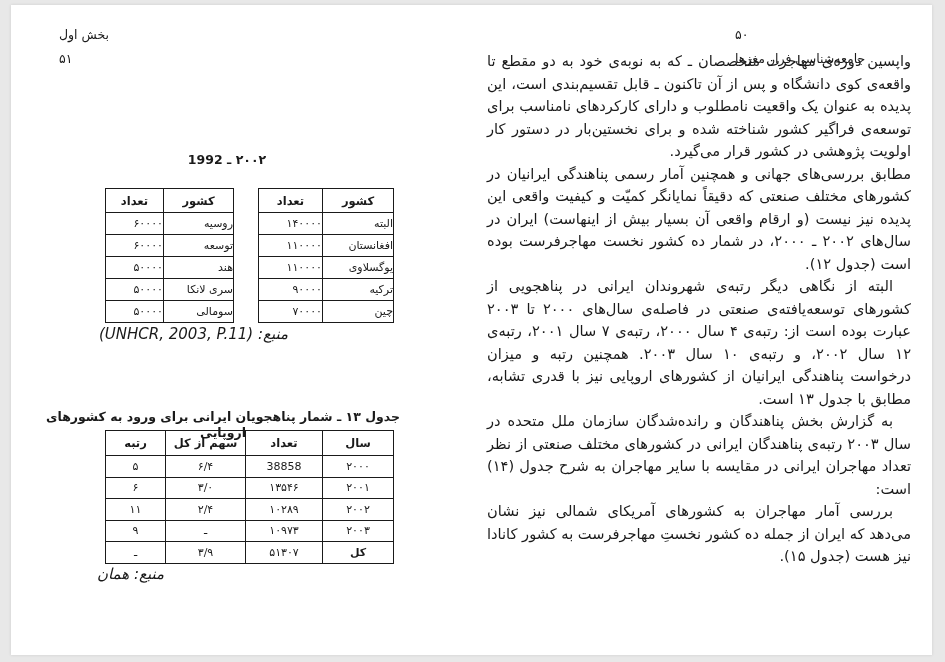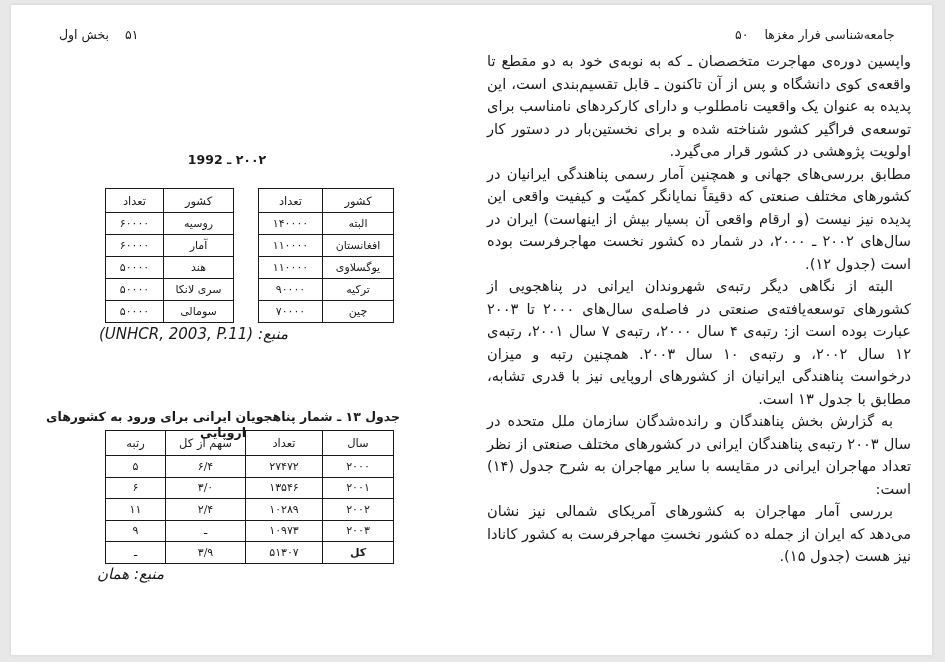--- a/index.html
+++ b/index.html
@@ -9,39 +9,39 @@
     font-family:"DejaVu Sans", sans-serif;
     color:#1a1a1a;
     overflow:hidden;
   }
   .sheet{
     position:absolute;left:11px;top:5px;width:921px;height:650px;
     background:#ffffff;
     box-shadow:0 0 3px rgba(0,0,0,0.12);
   }
   
-  .runhead{position:absolute;font-size:12.5px;white-space:nowrap;display:flex;align-items:baseline;gap:16px;}
+  .runhead{position:absolute;font-size:12.5px;white-space:nowrap;display:flex;align-items:baseline;gap:9px;flex-direction:column;}
   .runhead-left{left:48px;top:22px;}
   .runhead-right{left:724px;top:22px;}
   .rtl{direction:rtl;unicode-bidi:isolate;}
   
   .cap{position:absolute;font-weight:bold;font-size:12.5px;text-align:center;line-height:16px;direction:rtl;}
   .cap12{left:40px;top:147px;width:352px;}
   .cap13{left:30px;top:404px;width:364px;}
   table{border-collapse:collapse;table-layout:fixed;direction:rtl;}
   .dtable{position:absolute;}
   .dtable td,.dtable th{
     border:1px solid #1a1a1a;text-align:center;vertical-align:middle;
     font-size:11px;padding:0;overflow:hidden;white-space:nowrap;
   }
-  .dtable th{font-weight:normal;font-size:11.5px;}
+  .dtable th{font-weight:bold;font-size:11.5px;}
   .t12a{left:247px;top:183px;}
   .t12b{left:94px;top:183px;}
   .t12a th,.t12b th{height:23px;}
-  .t12a td,.t12b td{height:21px;}
+  .t12a td,.t12b td{height:21px;text-align:right;}
   .t13{left:94px;top:425px;}
   .t13 th{height:24px;margin-top:43px;}
   .t13 td{height:20.5px;}
   .bold{font-weight:bold;}
   .src{position:absolute;font-size:15px;font-style:italic;direction:rtl;white-space:nowrap;}
   .src12{left:88px;top:320px;}
   .src13{left:86px;top:560px;}
   
   .bodycol{
     position:absolute;left:476px;top:45px;width:424px;
@@ -102,21 +102,21 @@
     <tbody>
         <tr>
       <th style="width:69px">کشور</th>
       <th style="width:57px">تعداد</th>
     </tr>
     <tr>
       <td>روسیه</td>
       <td>۶۰۰۰۰</td>
     </tr>
     <tr>
-      <td>آمار</td>
+      <td>توسعه</td>
       <td>۶۰۰۰۰</td>
     </tr>
     <tr>
       <td>هند</td>
       <td>۵۰۰۰۰</td>
     </tr>
     <tr>
       <td>سری لانکا</td>
       <td>۵۰۰۰۰</td>
     </tr>
@@ -134,21 +134,21 @@
   <table class="dtable t13">
     <tbody>
         <tr>
       <th style="width:70px">سال</th>
       <th style="width:76px">تعداد</th>
       <th style="width:79px">سهم از کل</th>
       <th style="width:59px">رتبه</th>
     </tr>
     <tr>
       <td>۲۰۰۰</td>
-      <td>۲۷۴۷۲</td>
+      <td>38858</td>
       <td>۶/۴</td>
       <td>۵</td>
     </tr>
     <tr>
       <td>۲۰۰۱</td>
       <td>۱۳۵۴۶</td>
       <td>۳/۰</td>
       <td>۶</td>
     </tr>
     <tr>

